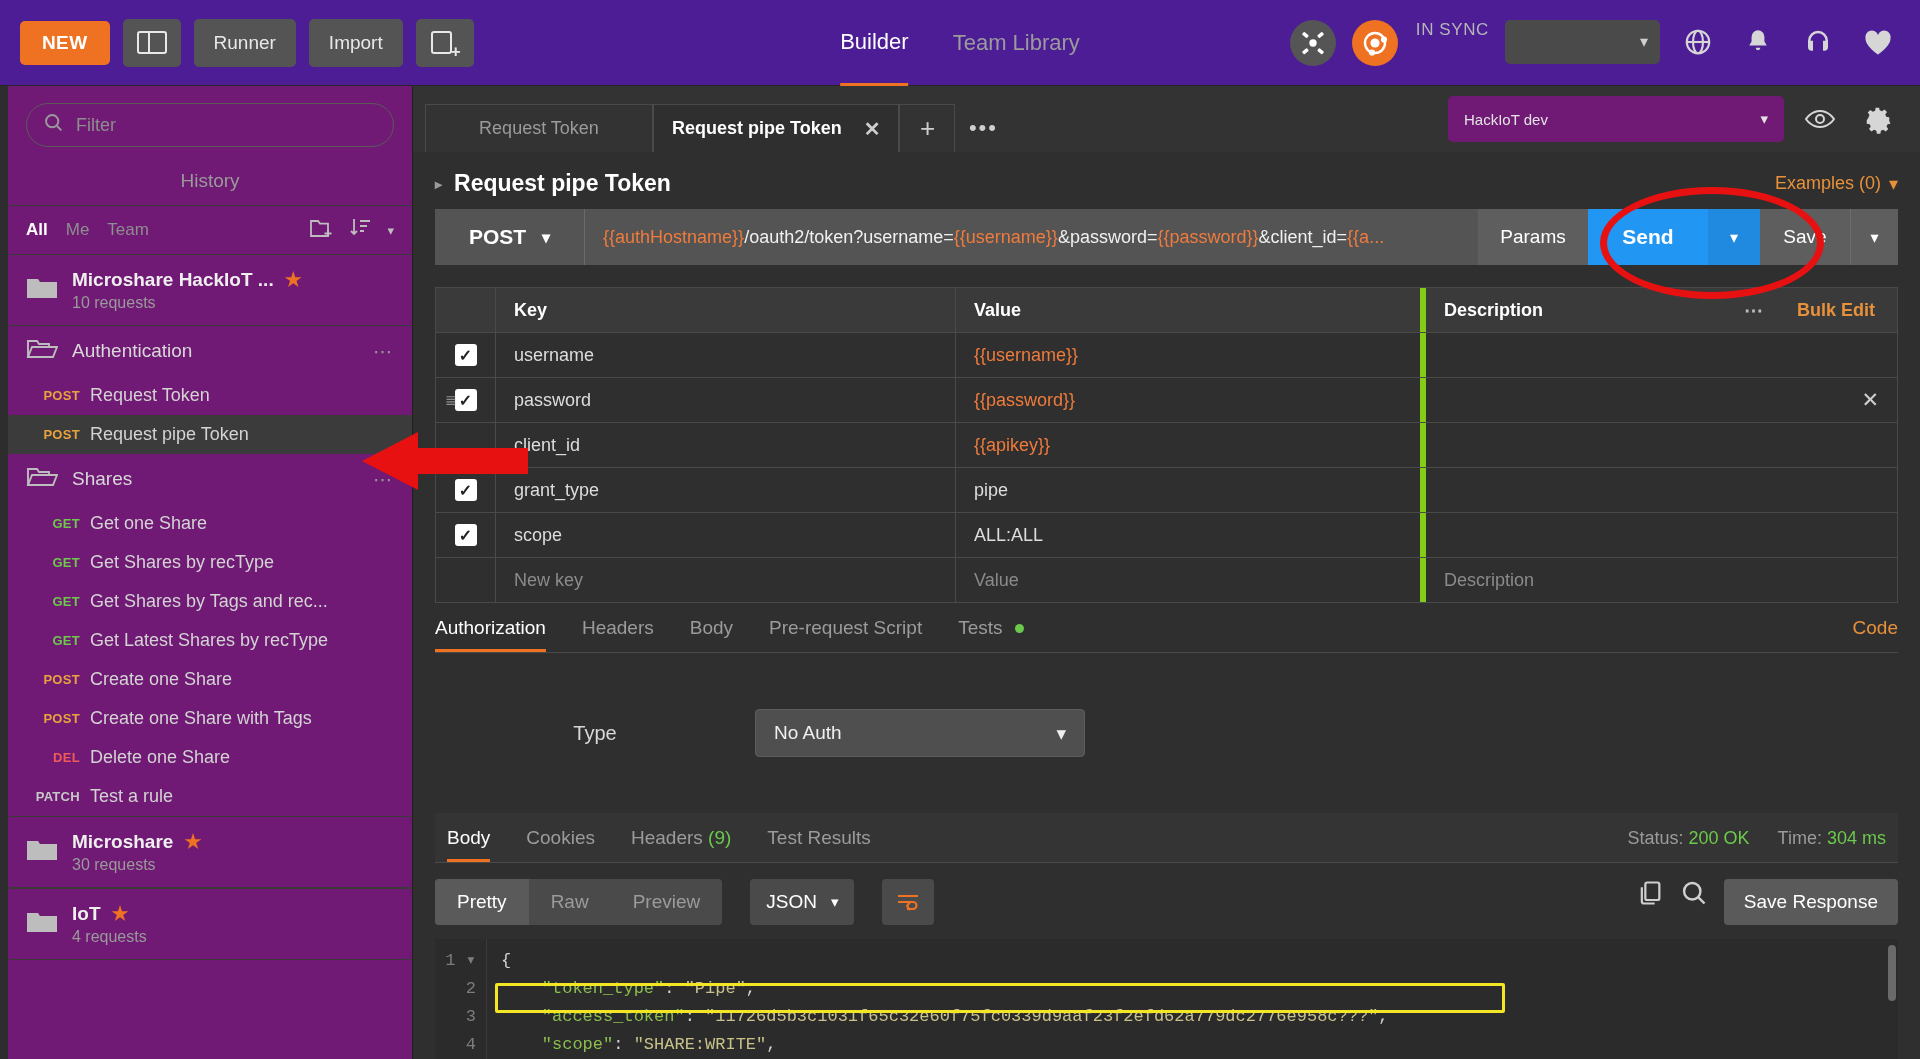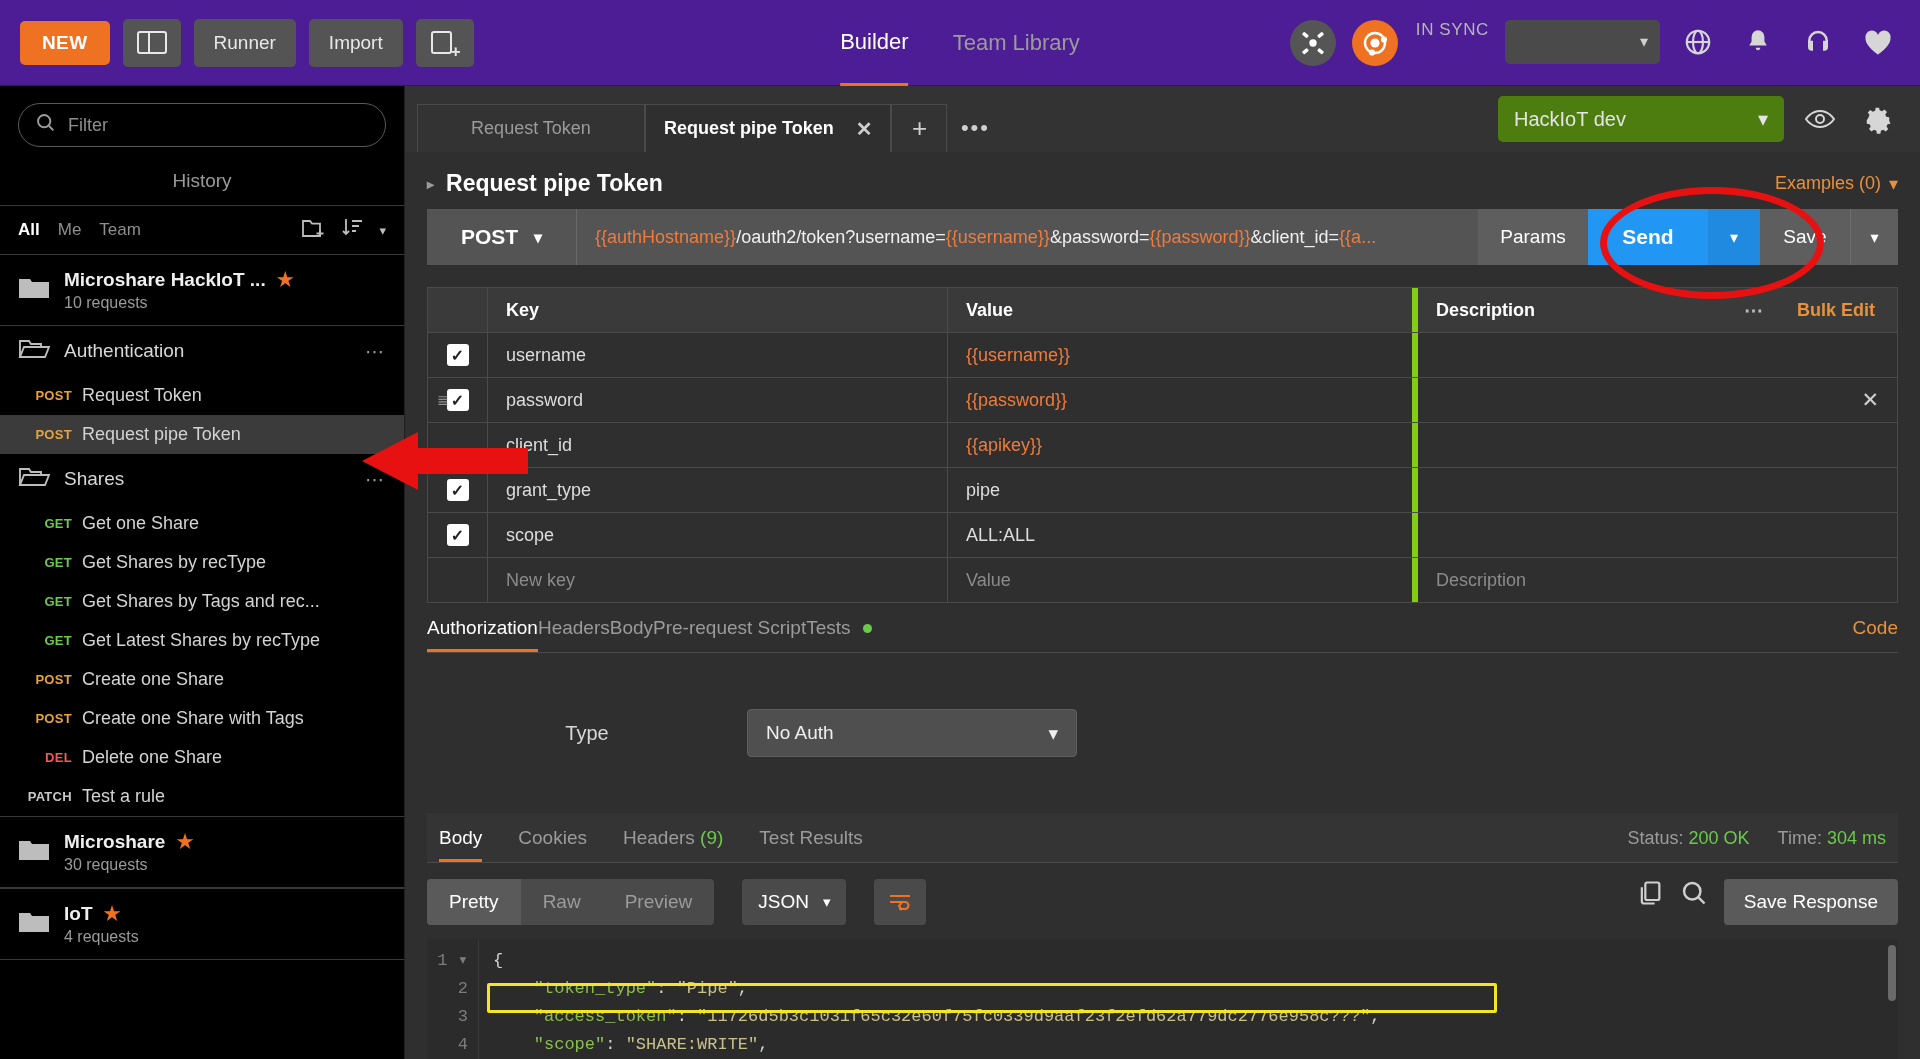--- a/index.html
+++ b/index.html
@@ -45,21 +45,21 @@
   .env-select {
     width:155px; height:44px; background:#4a4a4a; border-radius:5px; display:flex;
     align-items:center; justify-content:flex-end; padding-right:12px; color:#cfcfcf;
   }
   .plain-icon { width:44px;height:44px;display:flex;align-items:center;justify-content:center; color:#d6d6d6;}
 
   
   .main { flex:1; display:flex; min-height:0; }
 
   
-  .sidebar { width:405px; flex:0 0 405px; background:#000000; display:flex; flex-direction:column; border-right:1px solid #1f1f1f;}
+  .sidebar { width:405px; flex:0 0 405px; background:#701a75; display:flex; flex-direction:column; border-right:1px solid #1f1f1f;margin-left:8px;}
   .filter-wrap { padding:17px 18px 12px 18px; }
   .filter-box {
     height:44px; border:1px solid #5a5a5a; border-radius:22px; display:flex; align-items:center;
     padding:0 16px; gap:12px; color:#8e8e8e; font-size:18px;
   }
   .filter-box input { background:transparent; border:none; outline:none; color:#ddd; font-size:18px; font-family:inherit; width:100%; }
   .filter-box input::placeholder { color:#8e8e8e; }
 
   .sb-tabs { display:flex; border-bottom:1px solid #3a3a3a; }
   .sb-tab { flex:1; text-align:center; padding:11px 0 13px; font-size:19px; color:#9a9a9a; }
@@ -96,21 +96,21 @@
   .pane { flex:1; display:flex; flex-direction:column; min-width:0; background:#2f2f2f;}
   .tabstrip { height:66px; background:#333; display:flex; align-items:flex-end; padding-left:12px; flex:0 0 66px; position:relative;}
   .rtab { height:48px; min-width:228px; display:flex; align-items:center; justify-content:center; gap:22px;
           background:#333; border:1px solid #4a4a4a; border-bottom:none; color:#9b9b9b; font-size:18px; padding:0 18px; }
   .rtab.active { background:#2f2f2f; color:#fff; font-weight:bold; border-color:#4a4a4a;}
   .rtab .x { font-size:20px; color:#cfcfcf; }
   .rtab-plus { width:56px; height:48px; display:flex;align-items:center;justify-content:center; color:#cfcfcf; font-size:26px; border:1px solid #4a4a4a; border-bottom:none;}
   .rtab-dots { width:56px; height:48px; display:flex;align-items:center;justify-content:center; color:#cfcfcf; font-size:22px; letter-spacing:2px;}
 
   .env-bar { position:absolute; right:0; top:0; height:66px; display:flex; align-items:center; gap:14px; padding:0 20px; background:#333; }
-  .env-dd { width:286px; height:46px; background:#4d7c0f; border-radius:5px; display:flex; align-items:center; justify-content:space-between; padding:0 16px; font-size:20px; color:#e4e4e4; }
+  .env-dd { width:336px; height:46px; background:#701a75; border-radius:5px; display:flex; align-items:center; justify-content:space-between; padding:0 16px; font-size:15px; color:#e4e4e4; }
 
   .req-title-row { display:flex; align-items:center; padding:18px 22px 12px 22px; }
   .req-title { font-size:23px; font-weight:bold; color:#fff; display:flex; align-items:center; gap:12px;}
   .caret { color:#9a9a9a; font-size:14px;}
   .examples { margin-left:auto; color:#e8913b; font-size:18px; display:flex; gap:8px; align-items:center;}
 
   .url-row { display:flex; margin:0 22px; height:56px; }
   .method-box { width:150px; background:#545454; border-right:1px solid #6a6a6a; display:flex; align-items:center; justify-content:center; gap:16px; font-size:21px; font-weight:bold; color:#fff;}
   .url-box { flex:1; background:#545454; display:flex; align-items:center; padding:0 18px; font-size:18px; overflow:hidden; white-space:nowrap;}
   .url-box .v { color:#ef7b3c; }
@@ -132,21 +132,21 @@
   .cb { width:22px; height:22px; background:#fff; border-radius:3px; color:#222; font-size:16px; display:flex; align-items:center; justify-content:center; font-weight:bold;}
   .cb.empty { background:transparent; border:none; }
   .grip { position:absolute; left:9px; color:#8e8e8e; font-size:14px; line-height:1;}
   .val-var { color:#ef7b3c; }
   .muted { color:#8b8b8b; }
   .row-x { position:absolute; right:18px; color:#d0d0d0; font-size:21px;}
   .bulk { position:absolute; right:22px; color:#e8913b; font-size:18px;}
   .dots-hdr { position:absolute; right:132px; color:#bdbdbd; letter-spacing:2px; font-size:19px;}
 
   
-  .subtabs { display:flex; align-items:center; margin:0 22px; border-bottom:1px solid #4a4a4a; padding-top:14px;}
+  .subtabs { display:flex; align-items:center; margin:0 22px; border-bottom:1px solid #4a4a4a; gap:36px; padding-top:14px;}
   .stab { font-size:19px; color:#9b9b9b; padding-bottom:13px; }
   .stab.active { color:#fff; box-shadow: inset 0 -3px 0 #ef7223; }
   .green-dot { width:9px; height:9px; border-radius:50%; background:#6bc94b; display:inline-block; margin-left:7px; vertical-align:middle;}
   .code-link { margin-left:auto; color:#e8913b; font-size:19px; padding-bottom:13px;}
 
   .auth-area { padding:42px 22px; display:flex; align-items:center; height:160px;}
   .auth-label { width:320px; text-align:center; font-size:20px; color:#d8d8d8;}
   .auth-select { width:330px; height:48px; background:#4f4f4f; border:1px solid #5e5e5e; border-radius:4px; display:flex; align-items:center; justify-content:space-between; padding:0 18px; font-size:19px; color:#efefef;}
 
   

